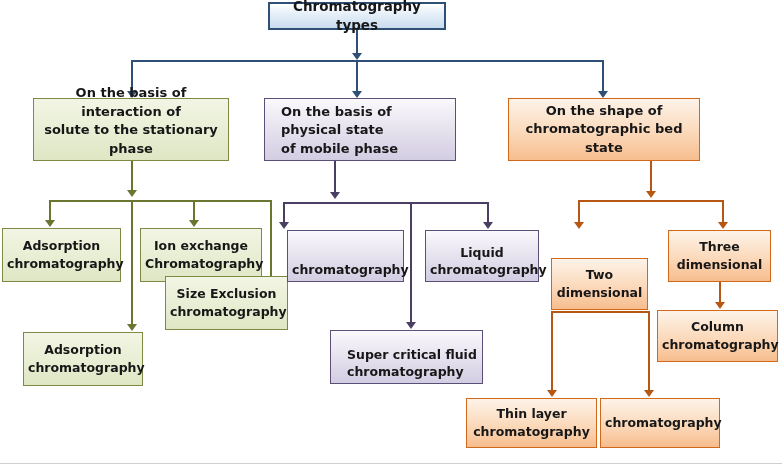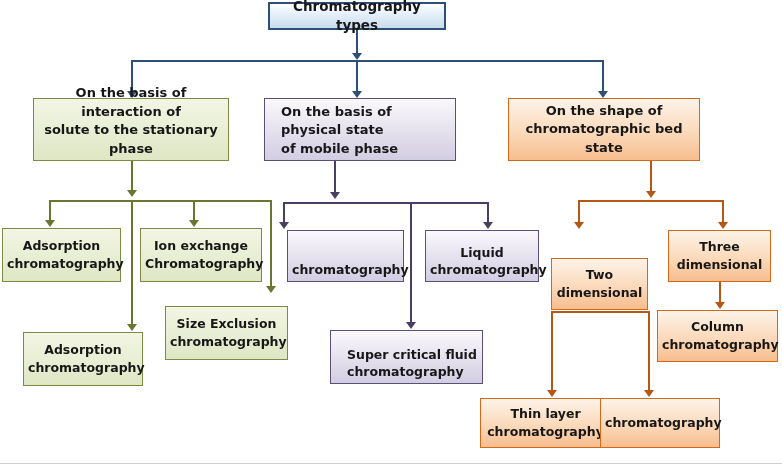--- a/index.html
+++ b/index.html
@@ -141,21 +141,21 @@
     </span>
   </div>
 
   <div class="node n-green" style="left:140px;top:228px;width:122px;height:54px;">
     <span class="lbl">
       <span>Ion exchange</span>
       <span>Chromatography</span>
     </span>
   </div>
 
-  <div class="node n-green" style="left:165px;top:306px;width:123px;height:54px;">
+  <div class="node n-green" style="left:165px;top:276px;width:123px;height:54px;">
     <span class="lbl">
       <span>Size Exclusion</span>
       <span>chromatography</span>
     </span>
   </div>
 
   <div class="node n-green" style="left:23px;top:332px;width:120px;height:54px;">
     <span class="lbl">
       <span>Adsorption</span>
       <span>chromatography</span>
@@ -246,21 +246,21 @@
   <div class="edge v orange-e" style="left:597px;top:282px;height:24px;"></div>
   <div class="arrow orange-a" style="left:593px;top:302px;"></div>
   <div class="edge h orange-e" style="left:551px;top:311px;width:98px;"></div>
 
   <div class="edge v orange-e" style="left:551px;top:311px;height:83px;"></div>
   <div class="arrow orange-a" style="left:547px;top:390px;"></div>
 
   <div class="edge v orange-e" style="left:648px;top:311px;height:83px;"></div>
   <div class="arrow orange-a" style="left:644px;top:390px;"></div>
 
-  <div class="node n-orange" style="left:466px;top:398px;width:131px;height:50px;margin-left:14px;">
+  <div class="node n-orange" style="left:466px;top:398px;width:131px;height:50px;">
     <span class="lbl">
       <span>Thin layer</span>
       <span>chromatography</span>
     </span>
   </div>
 
   <div class="node n-orange" style="left:600px;top:398px;width:120px;height:50px;">
     <span class="lbl">
       <span>chromatography</span>
     </span>

